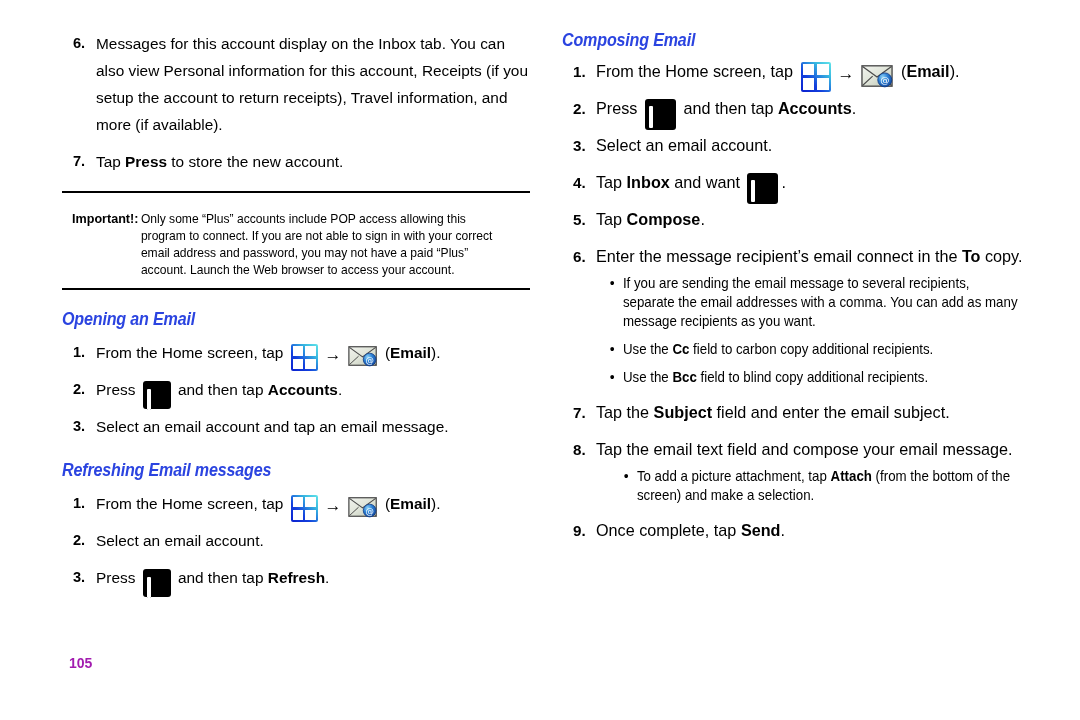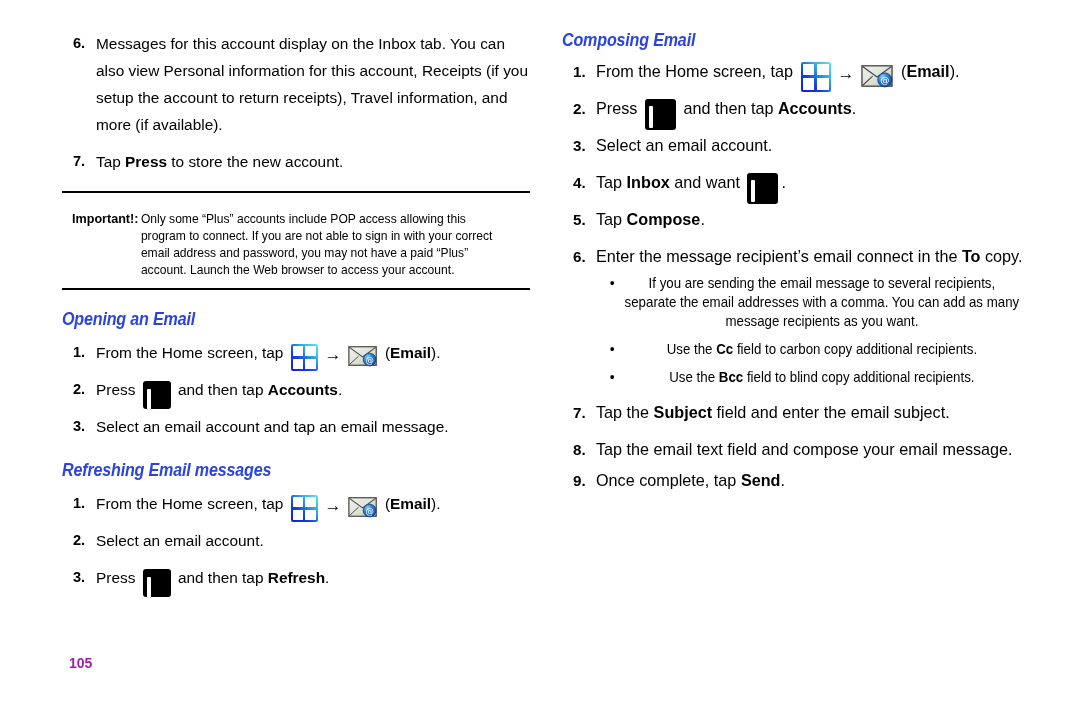--- a/index.html
+++ b/index.html
@@ -88,21 +88,21 @@
   }
   .bullet:before {
     content: "\2022";
     position: absolute;
     left: 2px;
     top: -1px;
     font-size: 15px;
   }
   .bullet b { font-weight: bold; }
 
-  .bullets-indent-1 { margin-left: 46px; width: 400px; text-align: center; }
+  .bullets-indent-1 { margin-left: 46px; width: 400px; }
   .bullets-indent-2 { margin-left: 60px; width: 392px; }
 
   
   .rule {
     border: 0;
     border-top: 2.6px solid #000;
     margin: 0;
     width: 100%;
   }
   .callout {
@@ -353,20 +353,23 @@
     <div class="step">
       <div class="step-num">7.</div>
       <div class="step-body"><span>Tap the </span><b>Subject</b><span> field and enter the email subject.</span></div>
     </div>
 
     <div class="step" style="margin-bottom:4px;">
       <div class="step-num">8.</div>
       <div class="step-body">Tap the email text field and compose your email message.</div>
     </div>
 
+    <ul class="bullets bullets-indent-2">
+      <li class="bullet"><span>To add a picture attachment, tap </span><b>Attach</b><span> (from the bottom of the screen) and make a selection.</span></li>
+    </ul>
 
     <div class="step">
       <div class="step-num">9.</div>
       <div class="step-body"><span>Once complete, tap </span><b>Send</b><span>.</span></div>
     </div>
   </div>
 
   <div class="page-number">105</div>
 </div>
 

